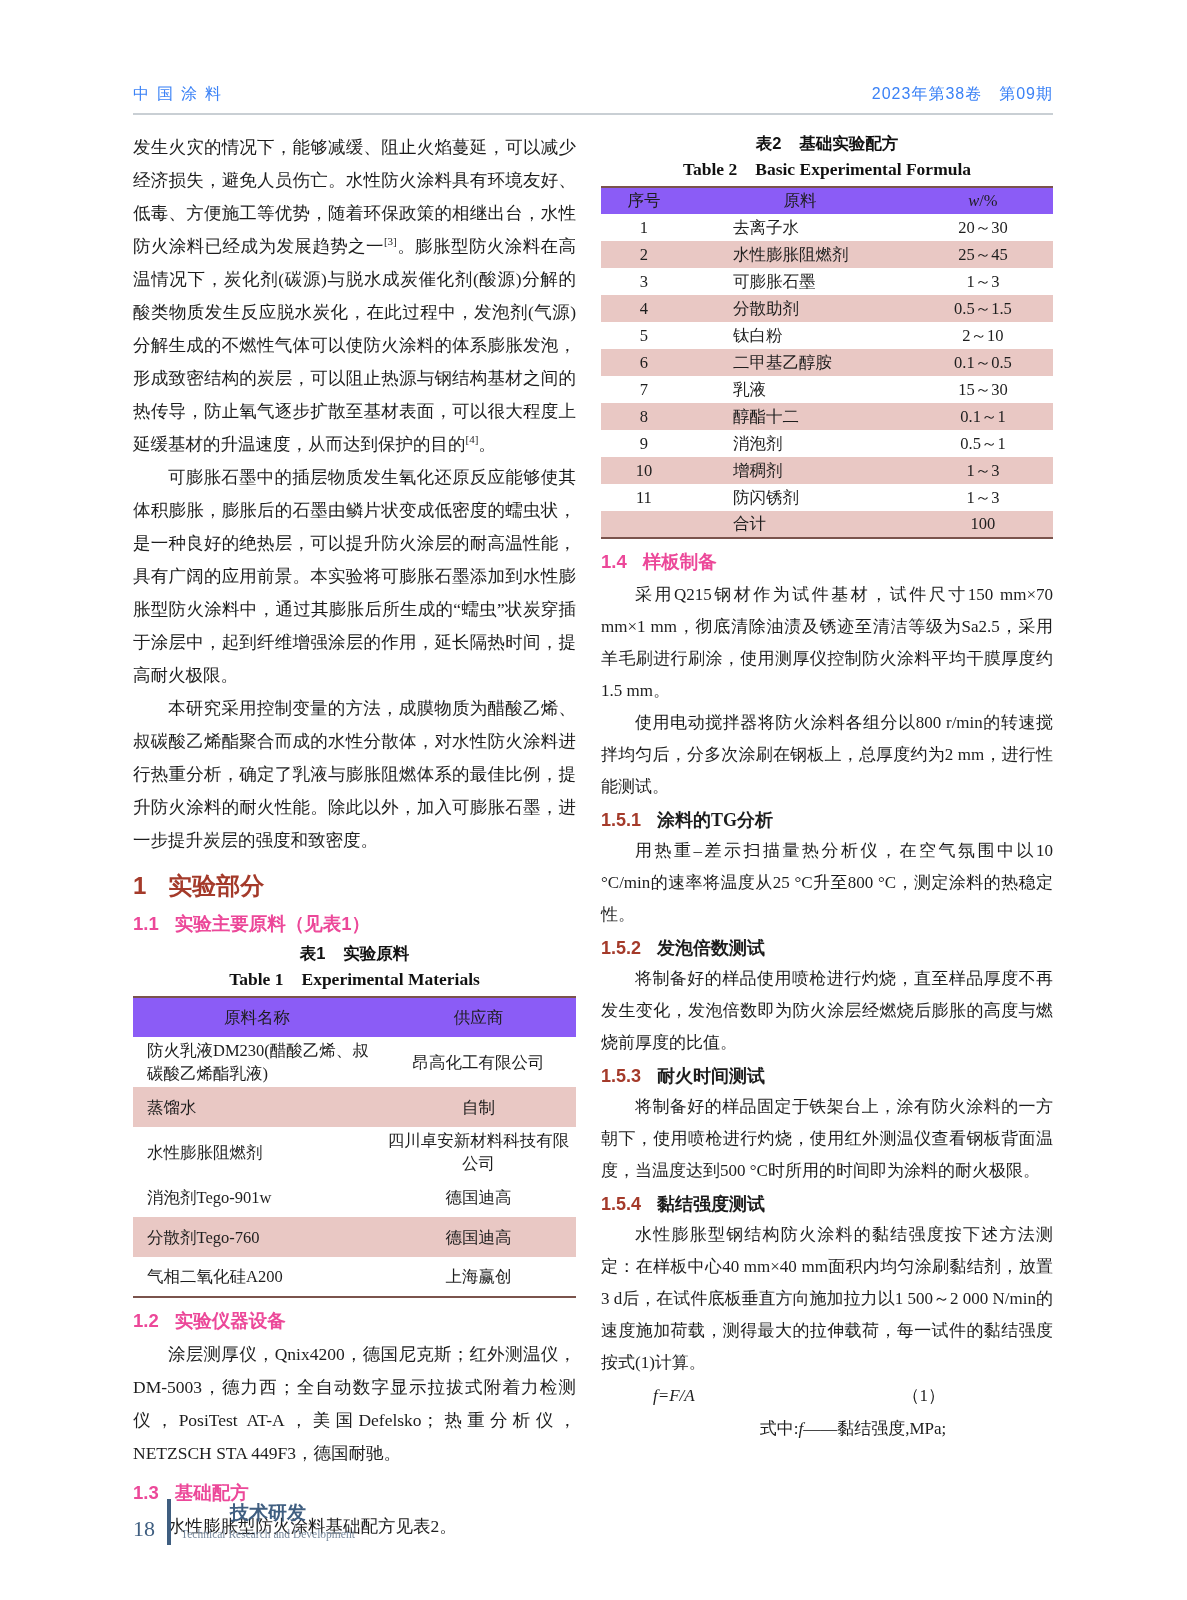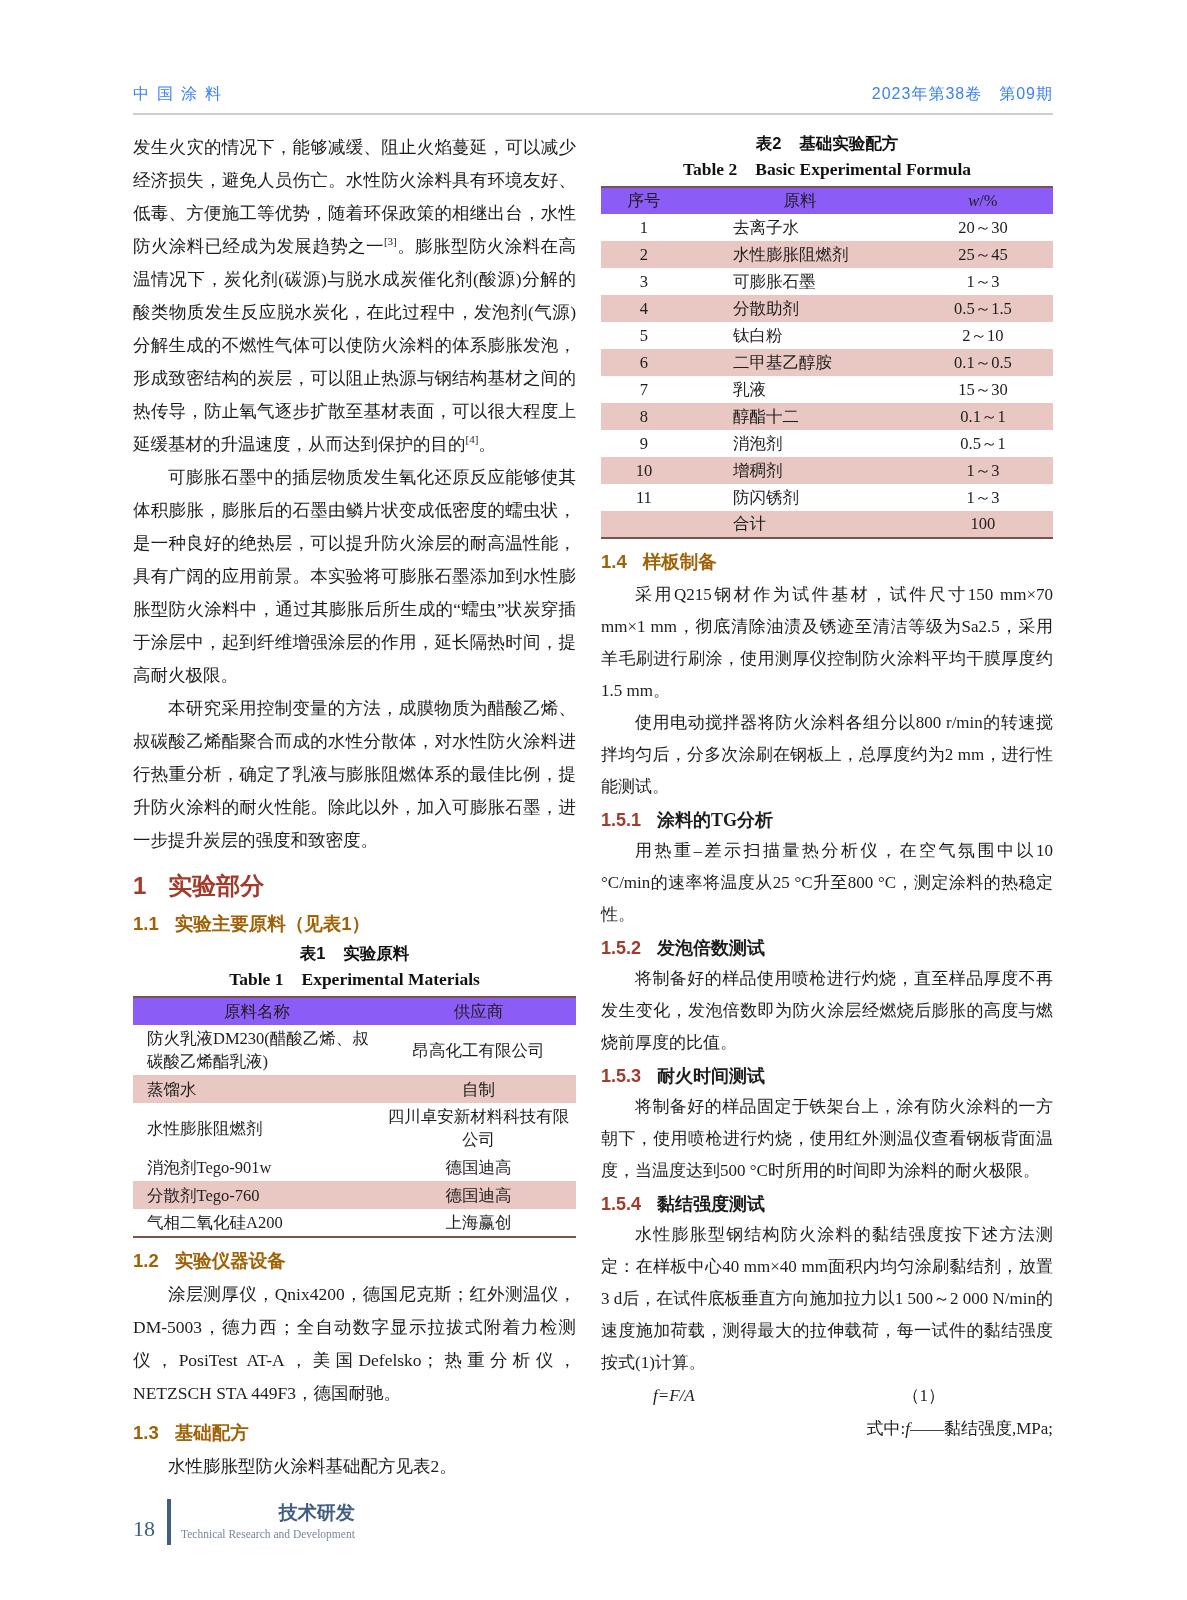--- a/index.html
+++ b/index.html
@@ -24,21 +24,21 @@
 
   p.bp { text-indent:2em; }
   p.bp.noindent { text-indent:0; }
   sup.ref { font-size:11px; line-height:0; vertical-align:super; }
 
   
   .h-sec1 { font-family:"Liberation Sans","DejaVu Sans",sans-serif; font-weight:bold;
     color:#a43a2a; font-size:24px; line-height:30px; margin:14px 0 4px; text-align:left; }
   .h-sec1 .num { margin-right:22px; }
   .h-sec2 { font-family:"Liberation Sans","DejaVu Sans",sans-serif; font-weight:bold;
-    color:#a16207; font-size:18.5px; line-height:26px; margin:10px 0 4px; text-align:left; }
+    color:#ec4899; font-size:18.5px; line-height:26px; margin:10px 0 4px; text-align:left; }
   .h-sec2 .num { margin-right:16px; }
   .h-sec3 { font-size:18px; line-height:26px; margin:4px 0 2px; text-align:left; font-weight:bold; }
   .h-sec3 .num { font-family:"Liberation Sans","DejaVu Sans",sans-serif; color:#a43a2a; margin-right:16px; }
   .h-sec3 .ttl { color:#1d1d1d; }
 
   
   .tcap { text-align:center; margin-bottom:3px; }
   .tcap .cn { font-family:"Liberation Sans","DejaVu Sans",sans-serif; font-weight:bold;
     font-size:16.5px; line-height:25px; color:#111; }
   .tcap .cn .gap { display:inline-block; width:18px; }
@@ -46,46 +46,46 @@
   .tcap .en .gap { display:inline-block; width:18px; }
 
   
   table.ftab { width:100%; border-collapse:collapse; text-align:center;
     border-top:2px solid #7a534c; border-bottom:2px solid #7a534c; text-indent:0; }
   table.ftab td, table.ftab th { font-weight:normal; vertical-align:middle; }
   tr.hd { background:#8b5cf6; }
   tr.alt { background:#e9c8c4; }
   
   .t1 { font-size:16.5px; }
-  .t1 td, .t1 th { height:28px; line-height:23px; padding:2px 4px; }
+  .t1 td, .t1 th { height:40px; line-height:23px; padding:2px 4px; }
   .t1 .c-name { width:56%; text-align:left; padding-left:14px; }
   .t1 th.c-name { text-align:center; padding-left:4px; }
   
   .t2 { font-size:16.5px; }
   .t2 td, .t2 th { height:27px; line-height:26px; padding:0 4px; }
   .t2 .c-no { width:19%; }
   .t2 .c-mat { width:50%; text-align:left; padding-left:46px; }
   .t2 th.c-mat { text-align:center; padding-left:4px; }
   .t2 .c-w { width:31%; }
   .t2 th.c-w i { font-family:"Liberation Serif",serif; }
 
   
   .formula { display:flex; justify-content:space-between; line-height:34px; text-align:left; }
   .formula .f-expr { font-style:italic; padding-left:52px; }
   .formula .f-num { margin-right:108px; }
-  .where { text-align:right; padding-left:52px; line-height:32px; }
+  .where { text-align:center; padding-left:52px; line-height:32px; }
   .where i { font-style:italic; }
 
   
   .footer { position:absolute; left:133px; top:1499px; display:flex; align-items:center; }
   .footer .pno { color:#3f5e80; font-size:22px; font-family:"Liberation Serif",serif;
     margin-right:12px; margin-top:14px; }
   .footer .vbar { width:4px; height:46px; background:#3f5e80; margin-right:10px; }
   .footer .sect .cn { font-family:"Liberation Sans","DejaVu Sans",sans-serif; font-weight:bold;
-    color:#3f5e80; font-size:19px; line-height:24px; text-align:right; }
+    color:#3f5e80; font-size:19px; line-height:24px; text-align:center; }
   .footer .sect .en { color:#76889c; font-size:11.5px; line-height:18px; text-align:left; }
 </style>
 </head>
 <body>
 
 <div class="page">
 
   <div class="runhead">
     <span class="journal">中国涂料</span>
     <span class="issue">2023年第38卷　第09期</span>

